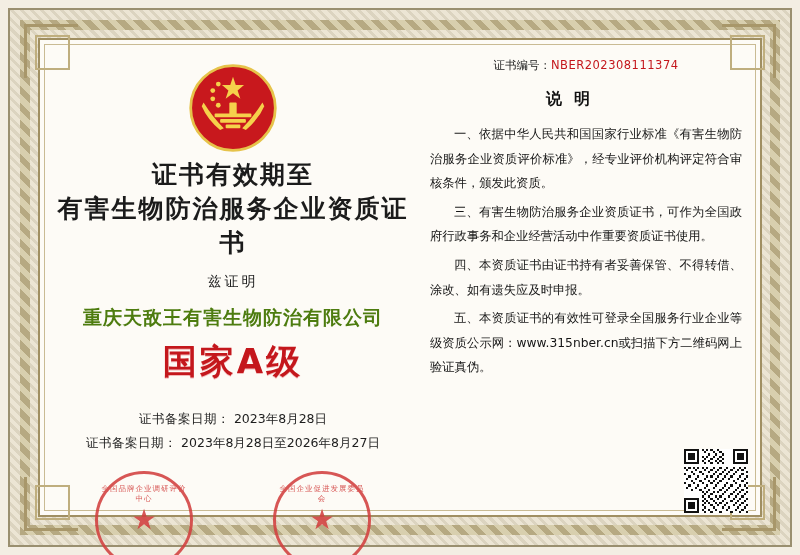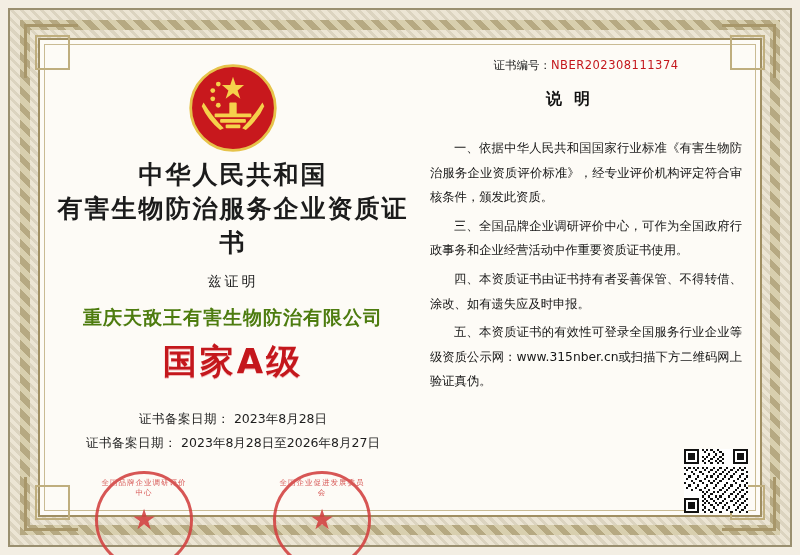--- a/index.html
+++ b/index.html
@@ -165,42 +165,42 @@
   .seal .star {
     position: absolute;
     left: 50%; top: 50%;
     transform: translate(-50%, -50%);
     color: #d2403f;
     font-size: 28px;
     line-height: 1;
   }
   .seal .ring-text {
     position: absolute;
-    left: 0; right: 0; top: 4px;
+    left: 0; right: 0; top: 10px;
     font-size: 7.5px;
     color: #d2403f;
     letter-spacing: 1px;
   }
 
   
   .cert-no {
     text-align: center;
     font-size: 11.5px;
     color: #1b1b1b;
     margin-bottom: 16px;
     padding-right: 6px;
   }
   .cert-no .value { color: #c4171c; letter-spacing: 0.5px; }
   .notes-title {
     text-align: center;
     font-size: 16px;
     font-weight: bold;
     letter-spacing: 12px;
     color: #111;
-    margin-bottom: 26px;
+    margin-bottom: 12px;
     padding-right: 30px;
   }
   .note {
     font-size: 12.3px;
     color: #161616;
     line-height: 2.0;
     text-align: justify;
     text-indent: 24px;
     margin-bottom: 4px;
     padding-right: 6px;
@@ -248,21 +248,21 @@
             <rect x="36" y="62" width="28" height="4" rx="1"></rect>
             <rect x="42" y="68" width="16" height="4" rx="1"></rect>
             <rect x="46" y="44" width="8" height="14" rx="1"></rect>
             <path d="M18 44 Q28 60 40 72 L36 74 Q22 62 16 48 Z"></path>
             <path d="M82 44 Q72 60 60 72 L64 74 Q78 62 84 48 Z"></path>
           </g>
         </svg>
       </div>
 
       <div class="main-title">
-        <span>中华人民共和国</span>
+        <span>证书有效期至</span>
         <span class="line2">有害生物防治服务企业资质证书</span>
       </div>
 
       <div class="cert-prefix">兹证明</div>
 
       <div class="company">重庆天敌王有害生物防治有限公司</div>
 
       <div class="grade">国家A级</div>
 
       <div class="dates">
@@ -297,21 +297,21 @@
 
     <div class="right-pane">
 
       <div class="cert-no">
         <span>证书编号：</span><span class="value">NBER202308111374</span>
       </div>
 
       <div class="notes-title">说明</div>
 
       <div class="note">一、依据中华人民共和国国家行业标准《有害生物防治服务企业资质评价标准》，经专业评价机构评定符合审核条件，颁发此资质。</div>
-      <div class="note">三、全国品牌企业调研评价中心，可作为全国政府行政事务和企业经营活动中作重要资质证书使用。</div>
+      <div class="note">三、有害生物防治服务企业资质证书，可作为全国政府行政事务和企业经营活动中作重要资质证书使用。</div>
       <div class="note">四、本资质证书由证书持有者妥善保管、不得转借、涂改、如有遗失应及时申报。</div>
       <div class="note">五、本资质证书的有效性可登录全国服务行业企业等级资质公示网：www.315nber.cn或扫描下方二维码网上验证真伪。</div>
 
       <div class="qr">
         <svg viewBox="0 0 29 29" width="64" height="64" shape-rendering="crispEdges" aria-hidden="true">
           <rect width="29" height="29" fill="#ffffff"></rect>
           <g fill="#111111">
             <rect x="0" y="0" width="7" height="1"></rect>
               <rect x="0" y="6" width="7" height="1"></rect>
             <rect x="0" y="0" width="1" height="7"></rect>

